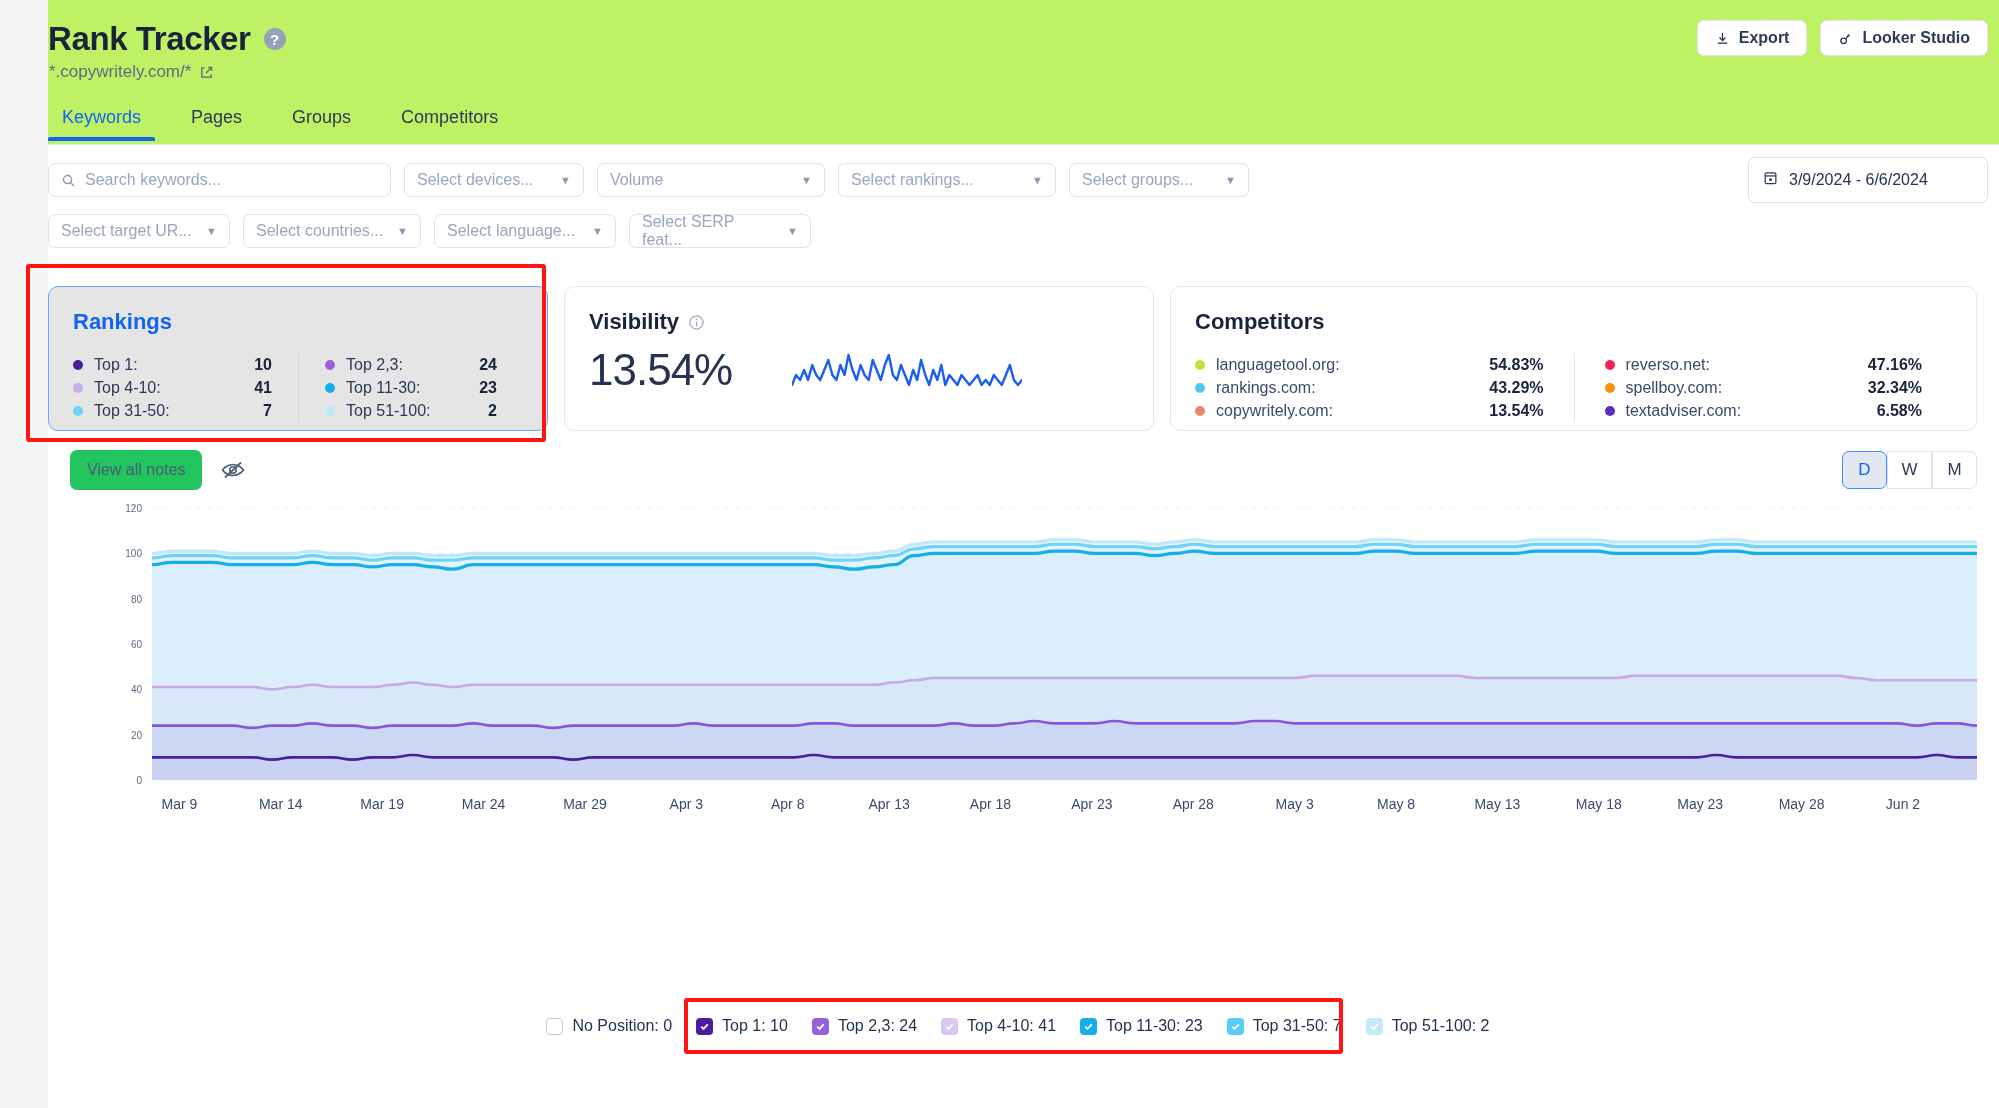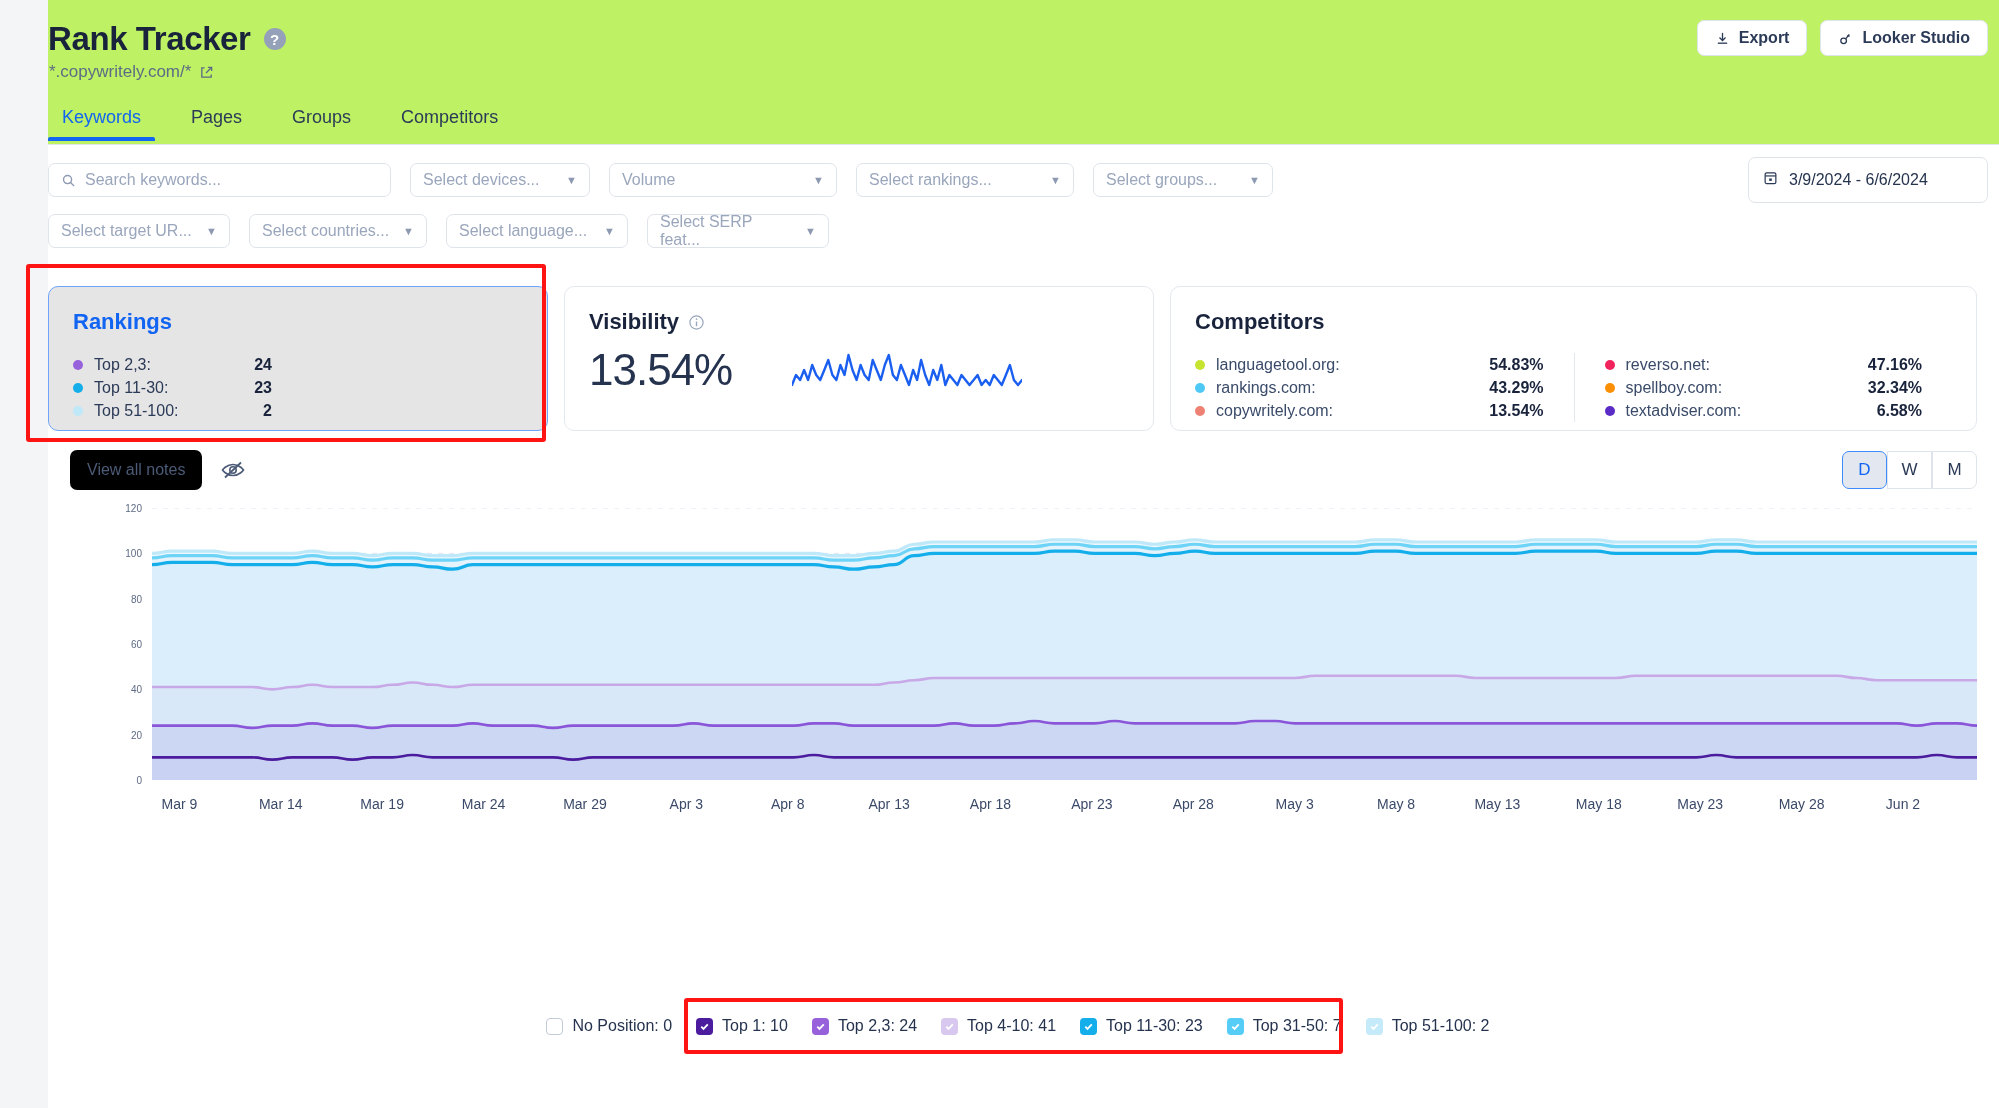--- a/index.html
+++ b/index.html
@@ -81,21 +81,21 @@
   }
   .tab.active { color: #1264f2; }
   .tab.active:after {
     content: ''; position: absolute;
     left: 0; right: 0; bottom: -1px; height: 4px;
     background: #1264f2; border-radius: 2px 2px 0 0;
   }
 
   
   .filters { position: absolute; left: 0; top: 157px; width: 1951px; }
-  .filter-row { display: flex; gap: 19px; margin-bottom: 11px; align-items: center; }
+  .filter-row { display: flex; gap: 13px; margin-bottom: 11px; align-items: center; }
   .fld {
     height: 34px; background: #fff;
     border: 1px solid #dfe3ea; border-radius: 7px;
     display: flex; align-items: center;
     padding: 0 12px; font-size: 16px; color: #9aa6bc;
     cursor: pointer; position: relative;
   }
   .fld .caret {
     margin-left: auto; padding-left: 12px;
     color: #8c99b1; font-size: 11px; line-height: 1;
@@ -177,21 +177,21 @@
   .comp-val { margin-left: auto; font-weight: bold; color: #19233c; padding-right: 30px; }
 
   
   .chart-block { position: absolute; left: 0; top: 450px; width: 1940px; }
   .chart-toolbar {
     display: flex; align-items: center; height: 40px;
     padding: 0 11px 0 22px;
   }
   .notes-btn {
     height: 40px; padding: 0 17px;
-    background: #000000; border-radius: 7px;
+    background: #22c55e; border-radius: 7px;
     font-size: 16px; color: #4c5b77;
     display: flex; align-items: center; cursor: pointer;
   }
   .eye-off { margin-left: 18px; cursor: pointer; display: flex; }
   .dwm { margin-left: auto; display: flex; }
   .dwm div {
     width: 45px; height: 38px;
     border: 1px solid #dfe3ea;
     display: flex; align-items: center; justify-content: center;
     font-size: 17px; color: #2b3a57; cursor: pointer;
@@ -365,20 +365,37 @@
       </div>
     </div>
   </div>
 
   <div class="cards">
 
     <div class="rank-wrap">
       <div class="card rankings">
         <div class="card-title">Rankings</div>
         <div class="rank-grid">
+          <div class="rank-col">
+            <div class="rank-item">
+              <span class="dot" style="background:#4b1c9e"></span>
+              <span>Top 1:</span>
+              <span class="rank-val">10</span>
+            </div>
+            <div class="rank-item">
+              <span class="dot" style="background:#c6b0e8"></span>
+              <span>Top 4-10:</span>
+              <span class="rank-val">41</span>
+            </div>
+            <div class="rank-item">
+              <span class="dot" style="background:#6dd4f7"></span>
+              <span>Top 31-50:</span>
+              <span class="rank-val">7</span>
+            </div>
+          </div>
           <div class="rank-col">
             <div class="rank-item">
               <span class="dot" style="background:#9761dc"></span>
               <span>Top 2,3:</span>
               <span class="rank-val">24</span>
             </div>
             <div class="rank-item">
               <span class="dot" style="background:#14aeeb"></span>
               <span>Top 11-30:</span>
               <span class="rank-val">23</span>

